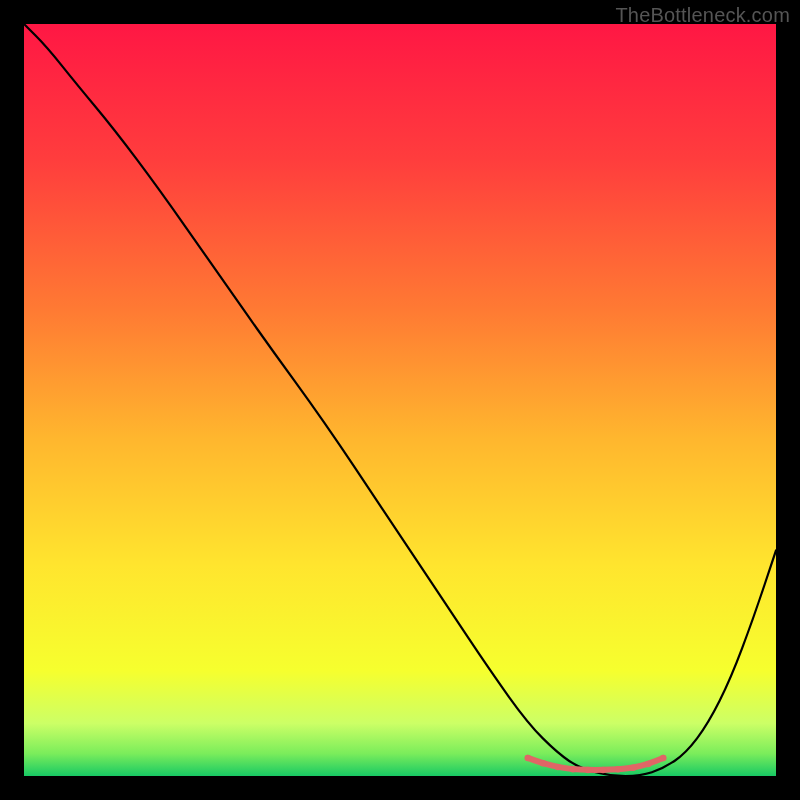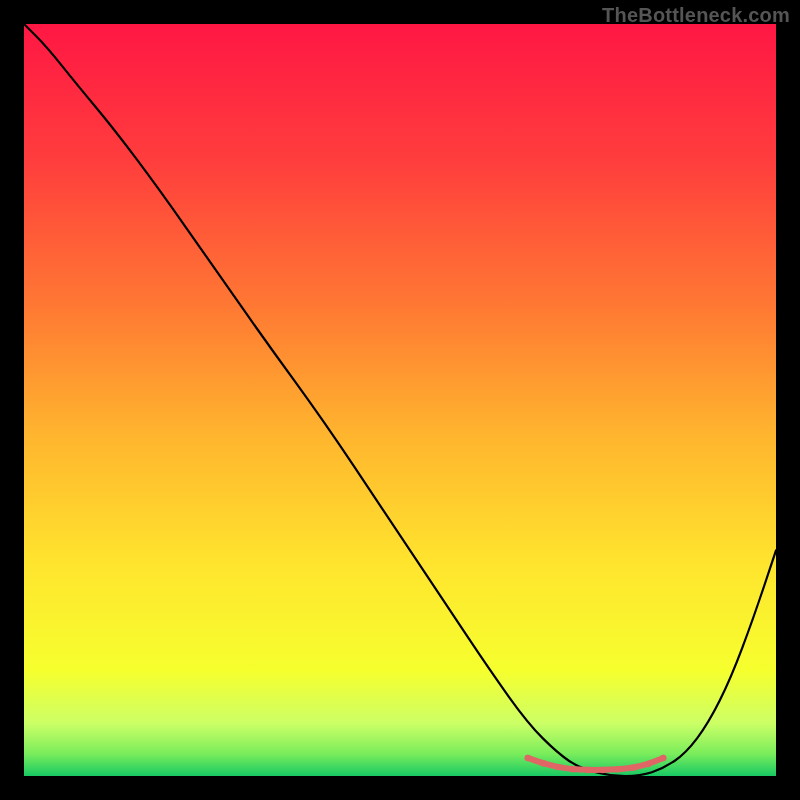--- a/index.html
+++ b/index.html
@@ -16,21 +16,21 @@
     width: 800px;
     height: 800px;
     background: #000;
   }
   .watermark {
     position: absolute;
     top: 4px;
     right: 10px;
     color: #555;
     font-size: 20px;
-    font-weight: 700;
+    font-weight: 400;
     letter-spacing: 0.2px;
     z-index: 20;
     user-select: none;
   }
   .plot {
     position: absolute;
     left: 24px;
     top: 24px;
     width: 752px;
     height: 752px;

